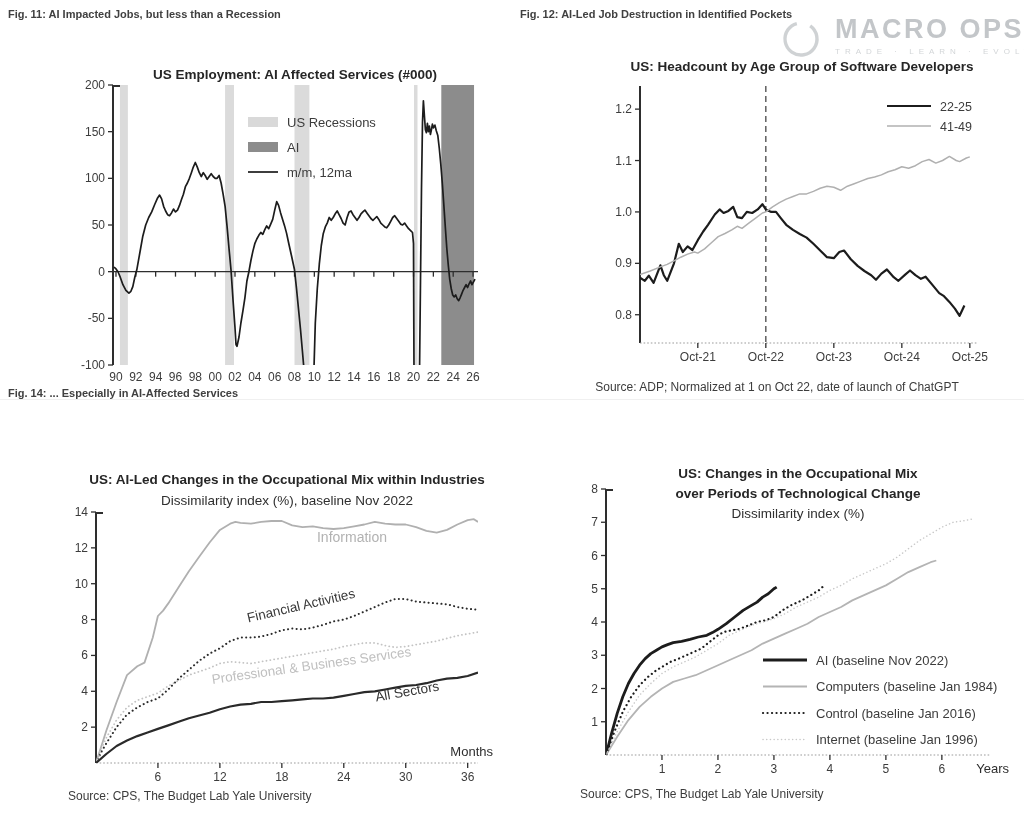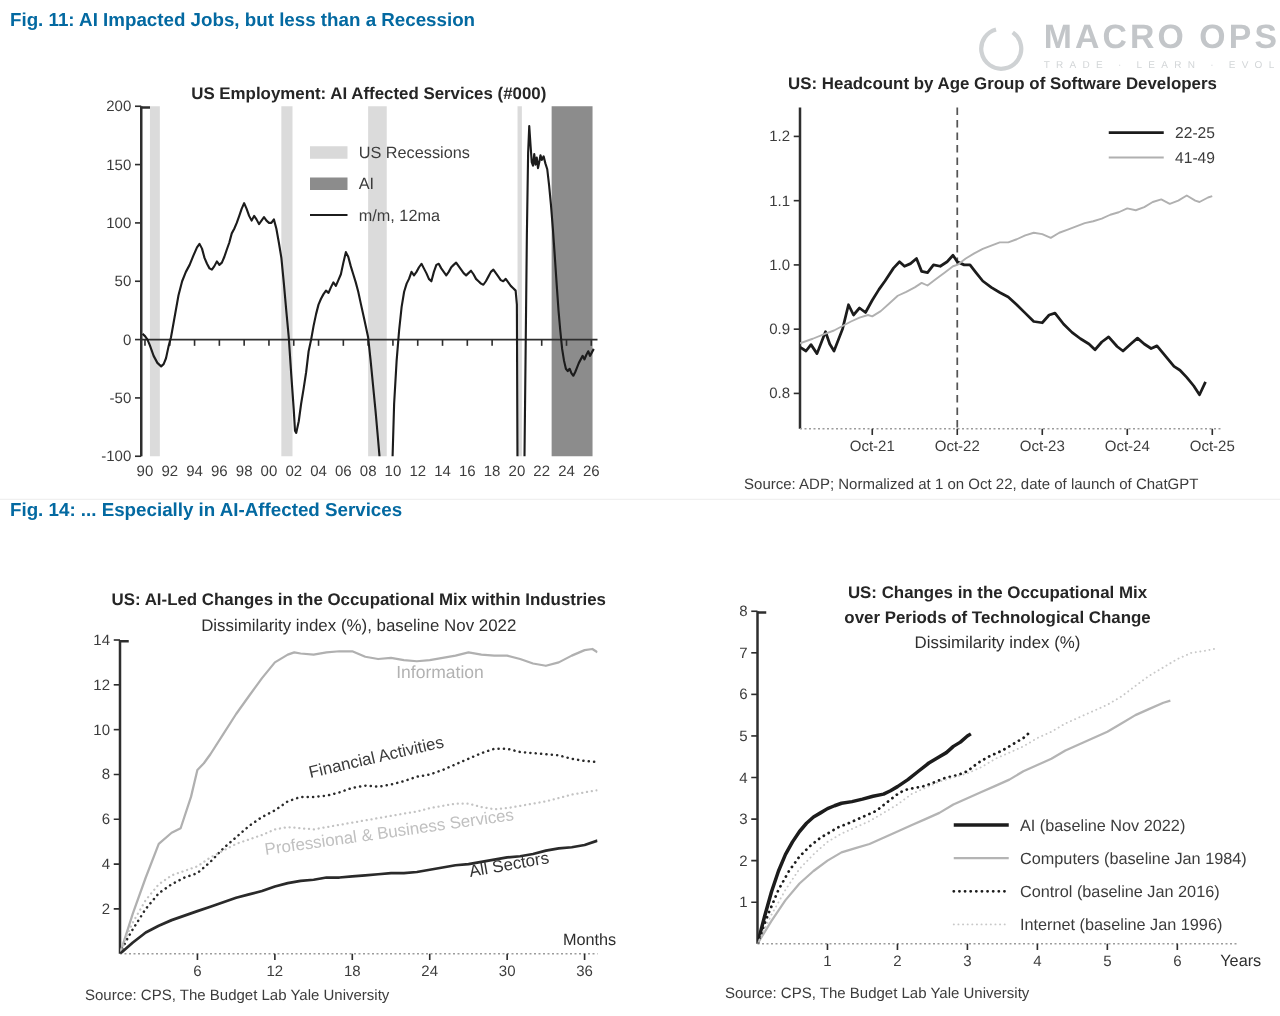--- a/index.html
+++ b/index.html
@@ -1,32 +1,33 @@
 <!DOCTYPE html>
 <html><head>
 <meta charset="utf-8">
 <style>
   html,body{margin:0;padding:0;background:#fff;}
   .page{position:relative;width:1024px;height:813px;background:#ffffff;
         font-family:"Liberation Sans",sans-serif;overflow:hidden;}
-  .fig-heading{position:absolute;font-size:15px;font-weight:bold;color:#0369a1;white-space:nowrap;}
+  .fig-heading{position:absolute;font-size:11px;font-weight:bold;color:#404040;white-space:nowrap;}
   #h11{left:8px;top:8px;} #h12{left:520px;top:8px;}
-  #h14{left:8px;top:400px;text-align:right;} #h13{left:520px;top:409px;}
+  #h14{left:8px;top:387px;text-align:right;} #h13{left:520px;top:409px;}
   svg.chart{position:absolute;}
   #c0{left:0;top:0;} #c1{left:512px;top:0;} #c2{left:0;top:400px;} #c3{left:512px;top:400px;}
   .divider{position:absolute;left:0;top:399px;width:1024px;height:1px;background:#f0f0f0;}
   .logo{position:absolute;left:779px;top:16px;display:flex;align-items:flex-start;gap:12px;}
   .logo-brand{font-size:27px;font-weight:bold;color:#c3c6c9;letter-spacing:2.5px;line-height:1;white-space:nowrap;}
   .logo-tagline{font-size:8px;color:#d3d6d8;letter-spacing:5px;margin-top:4px;white-space:nowrap;}
 </style>
 </head>
 <body>
 
 <div class="page">
   <div class="fig-heading" id="h11">Fig. 11: AI Impacted Jobs, but less than a Recession</div>
+  <div class="fig-heading" id="h12">Fig. 12: AI-Led Job Destruction in Identified Pockets</div>
   <div class="fig-heading" id="h14">Fig. 14: ... Especially in AI-Affected Services</div>
 
   <div class="logo">
     <svg width="44" height="44" viewBox="0 0 44 44">
       <circle cx="22" cy="23" r="16" fill="none" stroke="#cfd2d4" stroke-width="3.4" stroke-dasharray="86 18" transform="rotate(-55 22 23)"></circle>
     </svg>
     <div>
       <div class="logo-brand">MACRO OPS</div>
       <div class="logo-tagline">TRADE · LEARN · EVOLVE</div>
     </div>

